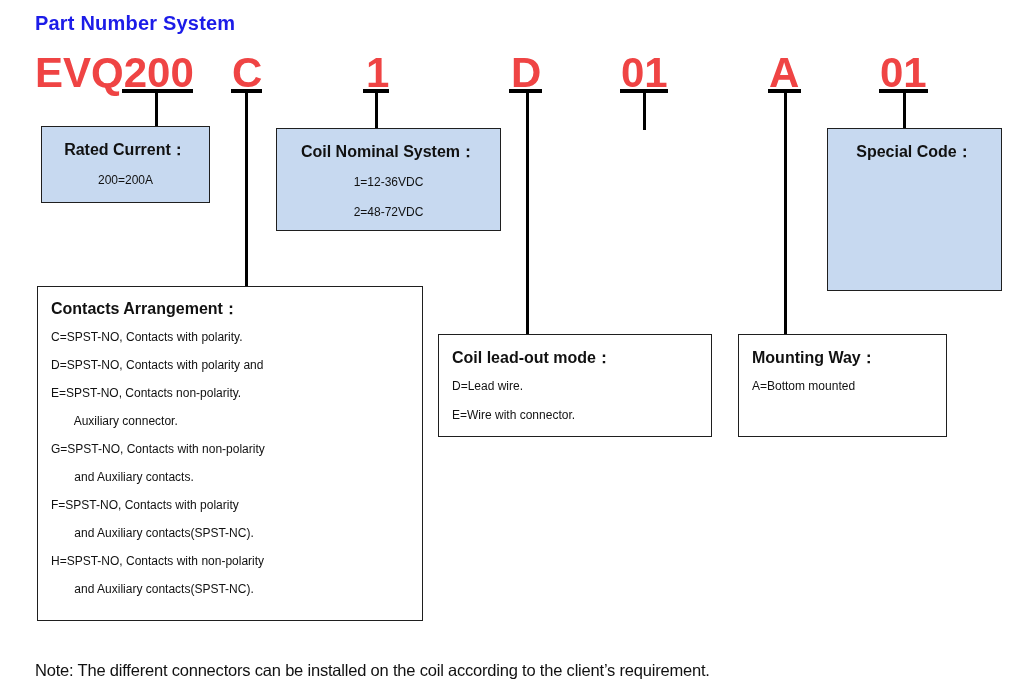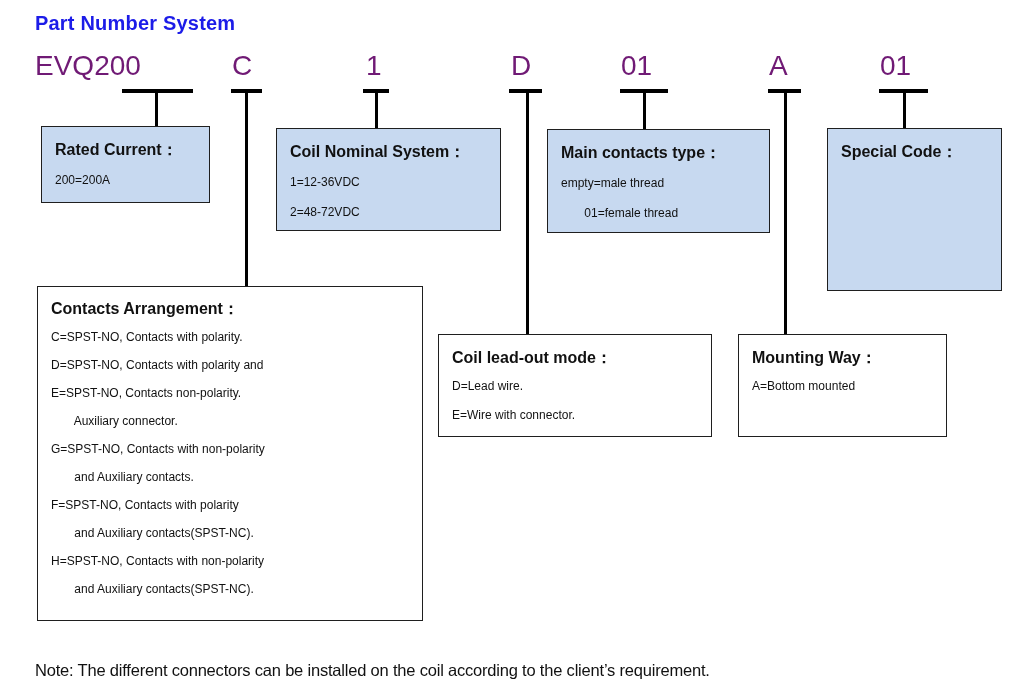--- a/index.html
+++ b/index.html
@@ -14,41 +14,41 @@
   }
   .page-title{
     position:absolute;left:35px;top:12px;
     margin:0;
     font-size:20px;font-weight:bold;
     color:var(--title-blue,#1c1ce8);
     letter-spacing:0.2px;
   }
   .pn-seg{
     position:absolute;top:52px;
-    font-size:28px;font-weight:normal;
-    line-height:1;color:#701a75;
+    font-size:42px;font-weight:bold;
+    line-height:1;color:#ef4444;
     letter-spacing:0px;
     white-space:pre;
   }
   .underline{
     position:absolute;top:89px;height:4px;
     background:#000000;
   }
   .vline{
     position:absolute;width:3px;
     background:#000000;
   }
   .box{
     position:absolute;
     border:1.5px solid #1f1f1f;
     box-sizing:border-box;
     padding:8px 13px;
     background:#ffffff;
   }
-  .box.blue{ background:var(--box-fill,#c7d9f0); }
+  .box.blue{ background:var(--box-fill,#c7d9f0);text-align:center; }
   .box-title{
     font-size:16px;font-weight:bold;
     line-height:30px;
     white-space:pre;
   }
   .box-line{
     font-size:12px;
     line-height:30px;
     white-space:pre;
   }
@@ -107,27 +107,20 @@
   </div>
 
   <div class="box blue" style="left:276px;top:128px;width:225px;height:103px">
     <div class="box-title">Coil Nominal System：</div>
     <div class="box-lines">
         <div class="box-line">1=12-36VDC</div>
         <div class="box-line">2=48-72VDC</div>
       </div>
   </div>
 
-  <div class="box blue" style="left:547px;top:129px;width:223px;height:104px">
-    <div class="box-title">Main contacts type：</div>
-    <div class="box-lines">
-        <div class="box-line">empty=male thread</div>
-        <div class="box-line">       01=female thread</div>
-      </div>
-  </div>
 
   <div class="box blue mid" style="left:827px;top:128px;width:175px;height:163px">
     <div class="box-title">Special Code：</div>
   </div>
 
   <div class="box tight" style="left:37px;top:286px;width:386px;height:335px">
     <div class="box-title">Contacts Arrangement：</div>
     <div class="box-lines">
         <div class="box-line">C=SPST-NO, Contacts with polarity.</div>
         <div class="box-line">D=SPST-NO, Contacts with polarity and</div>

